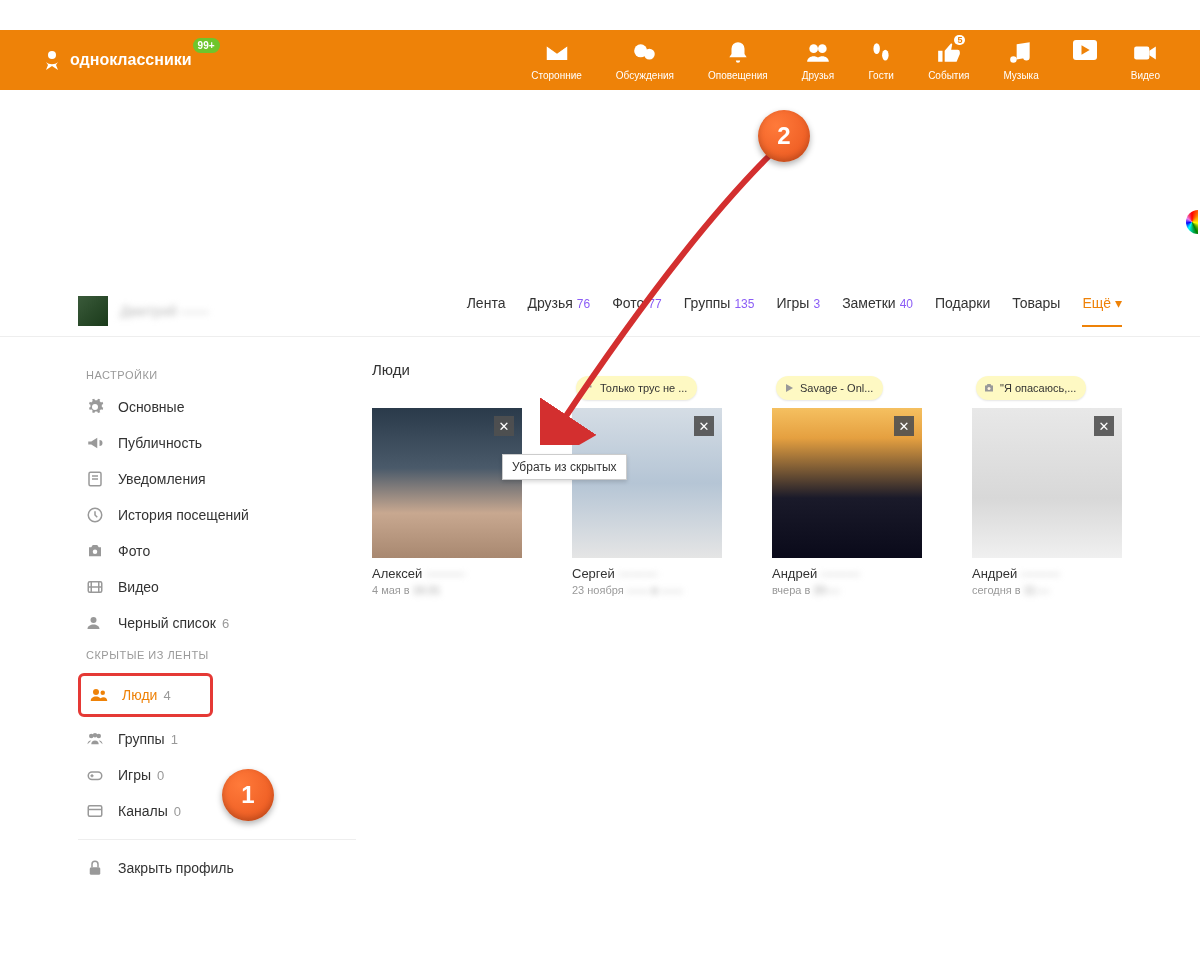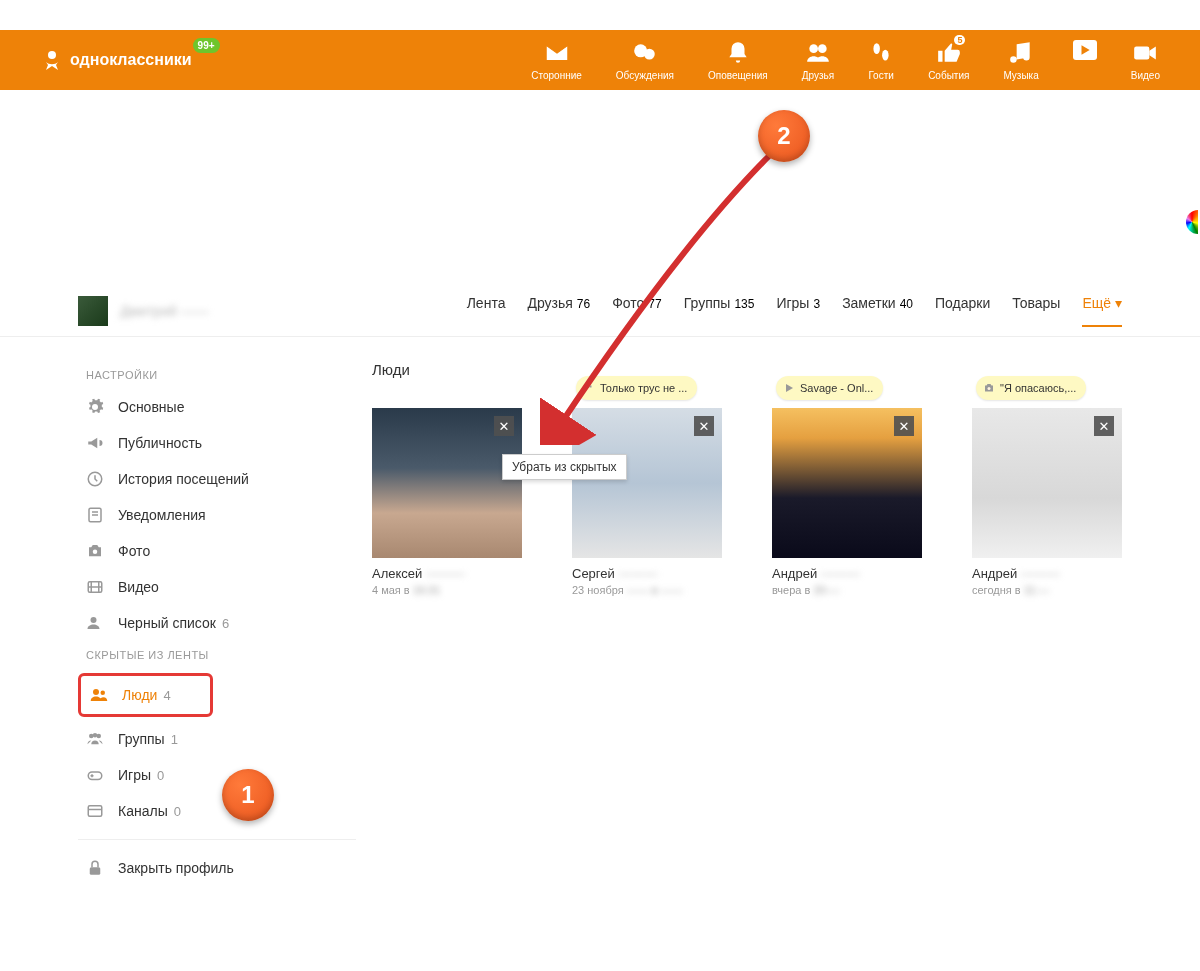--- a/index.html
+++ b/index.html
@@ -19,21 +19,21 @@
 .play-badge { background: #fff; padding: 3px 5px; border-radius: 3px; display:flex; align-items:center; justify-content:center; }
 .play-badge svg { width: 14px; height: 14px; }
 
 
 .profile-bar { display: flex; align-items: center; padding: 0 78px; height: 52px; margin-top: 195px; border-bottom: 1px solid #eee; }
 .avatar { width: 30px; height: 30px; background: linear-gradient(135deg,#3a5a3a,#1a3a1a); margin-right: 12px; }
 .username { color: #bbb; font-size: 14px; filter: blur(3px); }
 .profile-spacer { flex: 1; }
 .tabs { display: flex; gap: 22px; font-size: 14px; }
 .tab { color: #333; cursor: pointer; display: flex; gap: 4px; align-items: baseline; padding-bottom: 14px; }
-.tab .cnt { color: #000000; font-size: 12px; }
+.tab .cnt { color: #8b5cf6; font-size: 12px; }
 .tab.more { color: #ee8208; border-bottom: 2px solid #ee8208; }
 
 
 .layout { display: flex; padding: 0 78px; }
 .sidebar { width: 300px; padding-top: 24px; }
 .side-header { color: #999; font-size: 11px; letter-spacing: 0.5px; padding: 8px 8px; text-transform: uppercase; }
 .side-item { display: flex; align-items: center; gap: 14px; padding: 9px 8px; font-size: 14px; color: #333; cursor: pointer; }
 .side-item .cnt { color: #999; font-size: 13px; margin-left: -8px; }
 .side-item svg { width: 18px; height: 18px; color: #999; }
 .side-item.active { color: #ee8208; }
@@ -200,31 +200,31 @@
         <span>Основные</span>
       </div>
     <div class="side-item">
         <svg viewBox="0 0 24 24" fill="currentColor">
           <path d="M3 10v4h4l8 5V5l-8 5H3zm15-2a4 4 0 010 8"></path>
         </svg>
         <span>Публичность</span>
       </div>
     <div class="side-item">
         <svg viewBox="0 0 24 24" fill="none" stroke="currentColor" stroke-width="2">
+          <rect x="4" y="3" width="16" height="18" rx="2"></rect>
+          <path d="M8 8h8M8 12h8"></path>
+        </svg>
+        <span>Уведомления</span>
+      </div>
+    <div class="side-item">
+        <svg viewBox="0 0 24 24" fill="none" stroke="currentColor" stroke-width="2">
           <circle cx="12" cy="12" r="9"></circle>
           <path d="M12 7v5l3 3"></path>
         </svg>
         <span>История посещений</span>
-      </div>
-    <div class="side-item">
-        <svg viewBox="0 0 24 24" fill="none" stroke="currentColor" stroke-width="2">
-          <rect x="4" y="3" width="16" height="18" rx="2"></rect>
-          <path d="M8 8h8M8 12h8"></path>
-        </svg>
-        <span>Уведомления</span>
       </div>
     <div class="side-item">
         <svg viewBox="0 0 24 24" fill="currentColor">
           <path d="M4 7h3l2-3h6l2 3h3v12H4z"></path>
           <circle cx="12" cy="13" r="3" fill="#fff"></circle>
         </svg>
         <span>Фото</span>
       </div>
     <div class="side-item">
         <svg viewBox="0 0 24 24" fill="none" stroke="currentColor" stroke-width="2">

